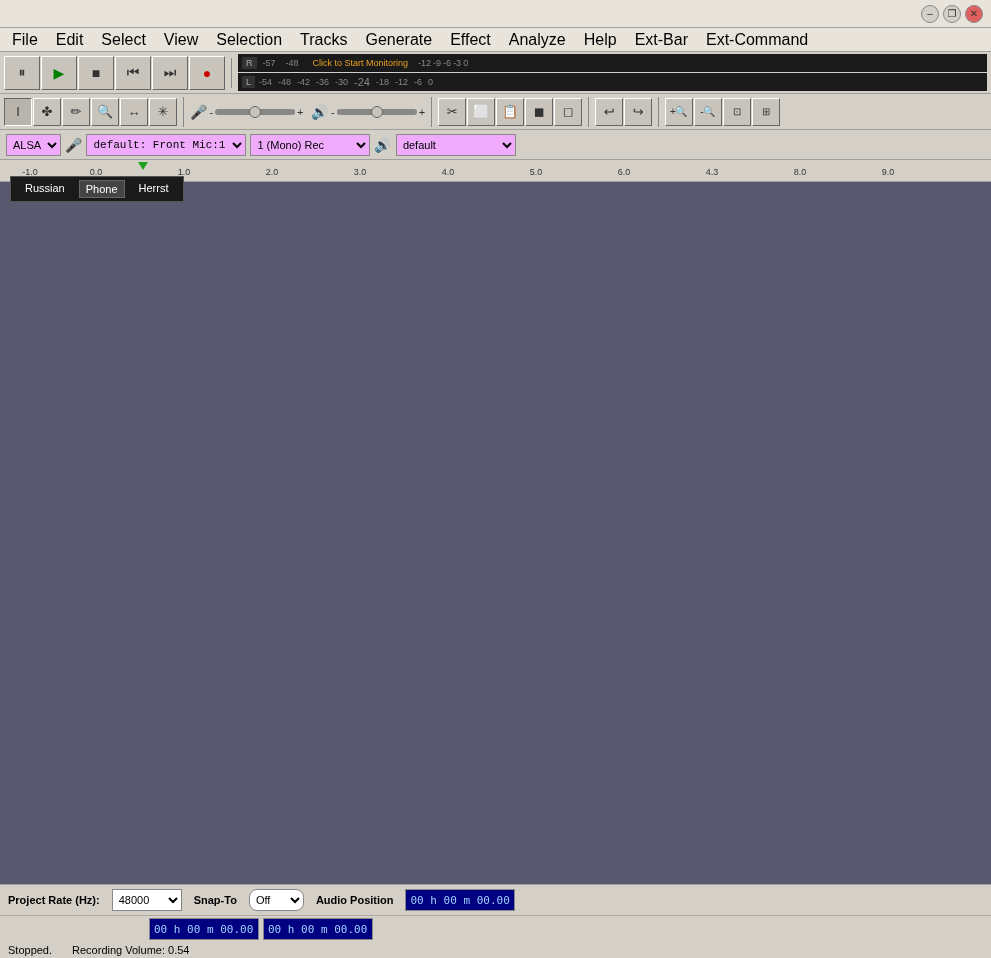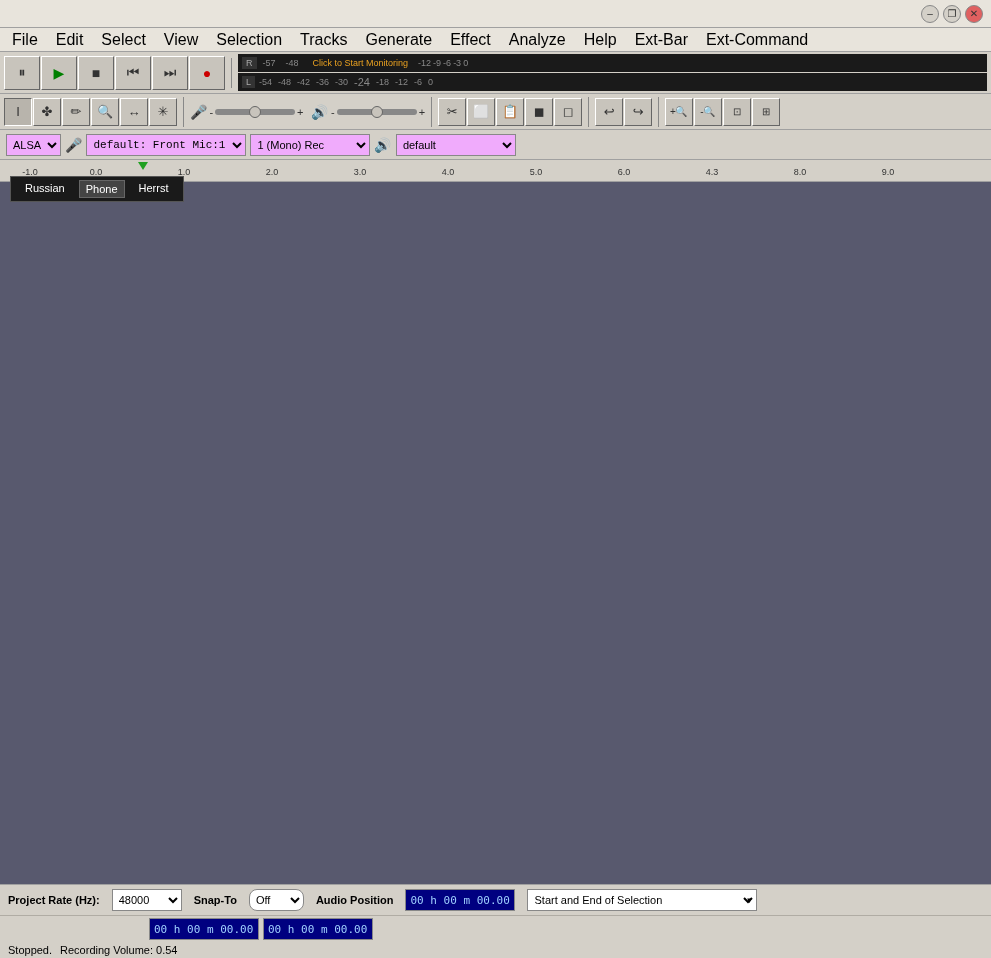--- a/index.html
+++ b/index.html
@@ -285,21 +285,21 @@
       position: absolute;
       right: 4px;
       font-size: 8px;
       pointer-events: none;
     }
     .bottom-row2 {
       height: 26px;
       display: flex;
       align-items: flex-end;
       padding: 2px 8px;
-      gap: 8px;
+      gap: 20px;
     }
     .status-text {
       font-size: 11px;
       color: #000;
     }
 
     
     .flex-spacer { flex: 1; }
 
     .toolbar-group {
@@ -485,27 +485,20 @@
     </select>
 
     <label class="bottom-label">Snap-To</label>
     <select class="bottom-select" style="width:55px;border-radius:8px;">
       <option>Off</option>
     </select>
 
     <label class="bottom-label">Audio Position</label>
     <input type="text" class="time-input" value="00 h 00 m 00.000 s" readonly="" style="">
 
-    <div class="selection-dropdown-wrapper">
-      <select class="bottom-select" style="min-width:230px; padding-right:20px;">
-        <option>Start and End of Selection</option>
-        <option>Start and Length of Selection</option>
-        <option>Length and End of Selection</option>
-      </select>
-    </div>
   </div>
 
   <div style="display:flex; align-items:center; padding:2px 8px; gap:8px; height:30px;">
     <div style="width:70px;"></div>
     <div style="width:55px;"></div>
 
     <div style="display:flex; align-items:center; gap:4px;">
       <input type="text" class="time-input" value="00 h 00 m 00.000 s" readonly="" style="">
       <input type="text" class="time-input" value="00 h 00 m 00.000 s" readonly="" style="">
     </div>

